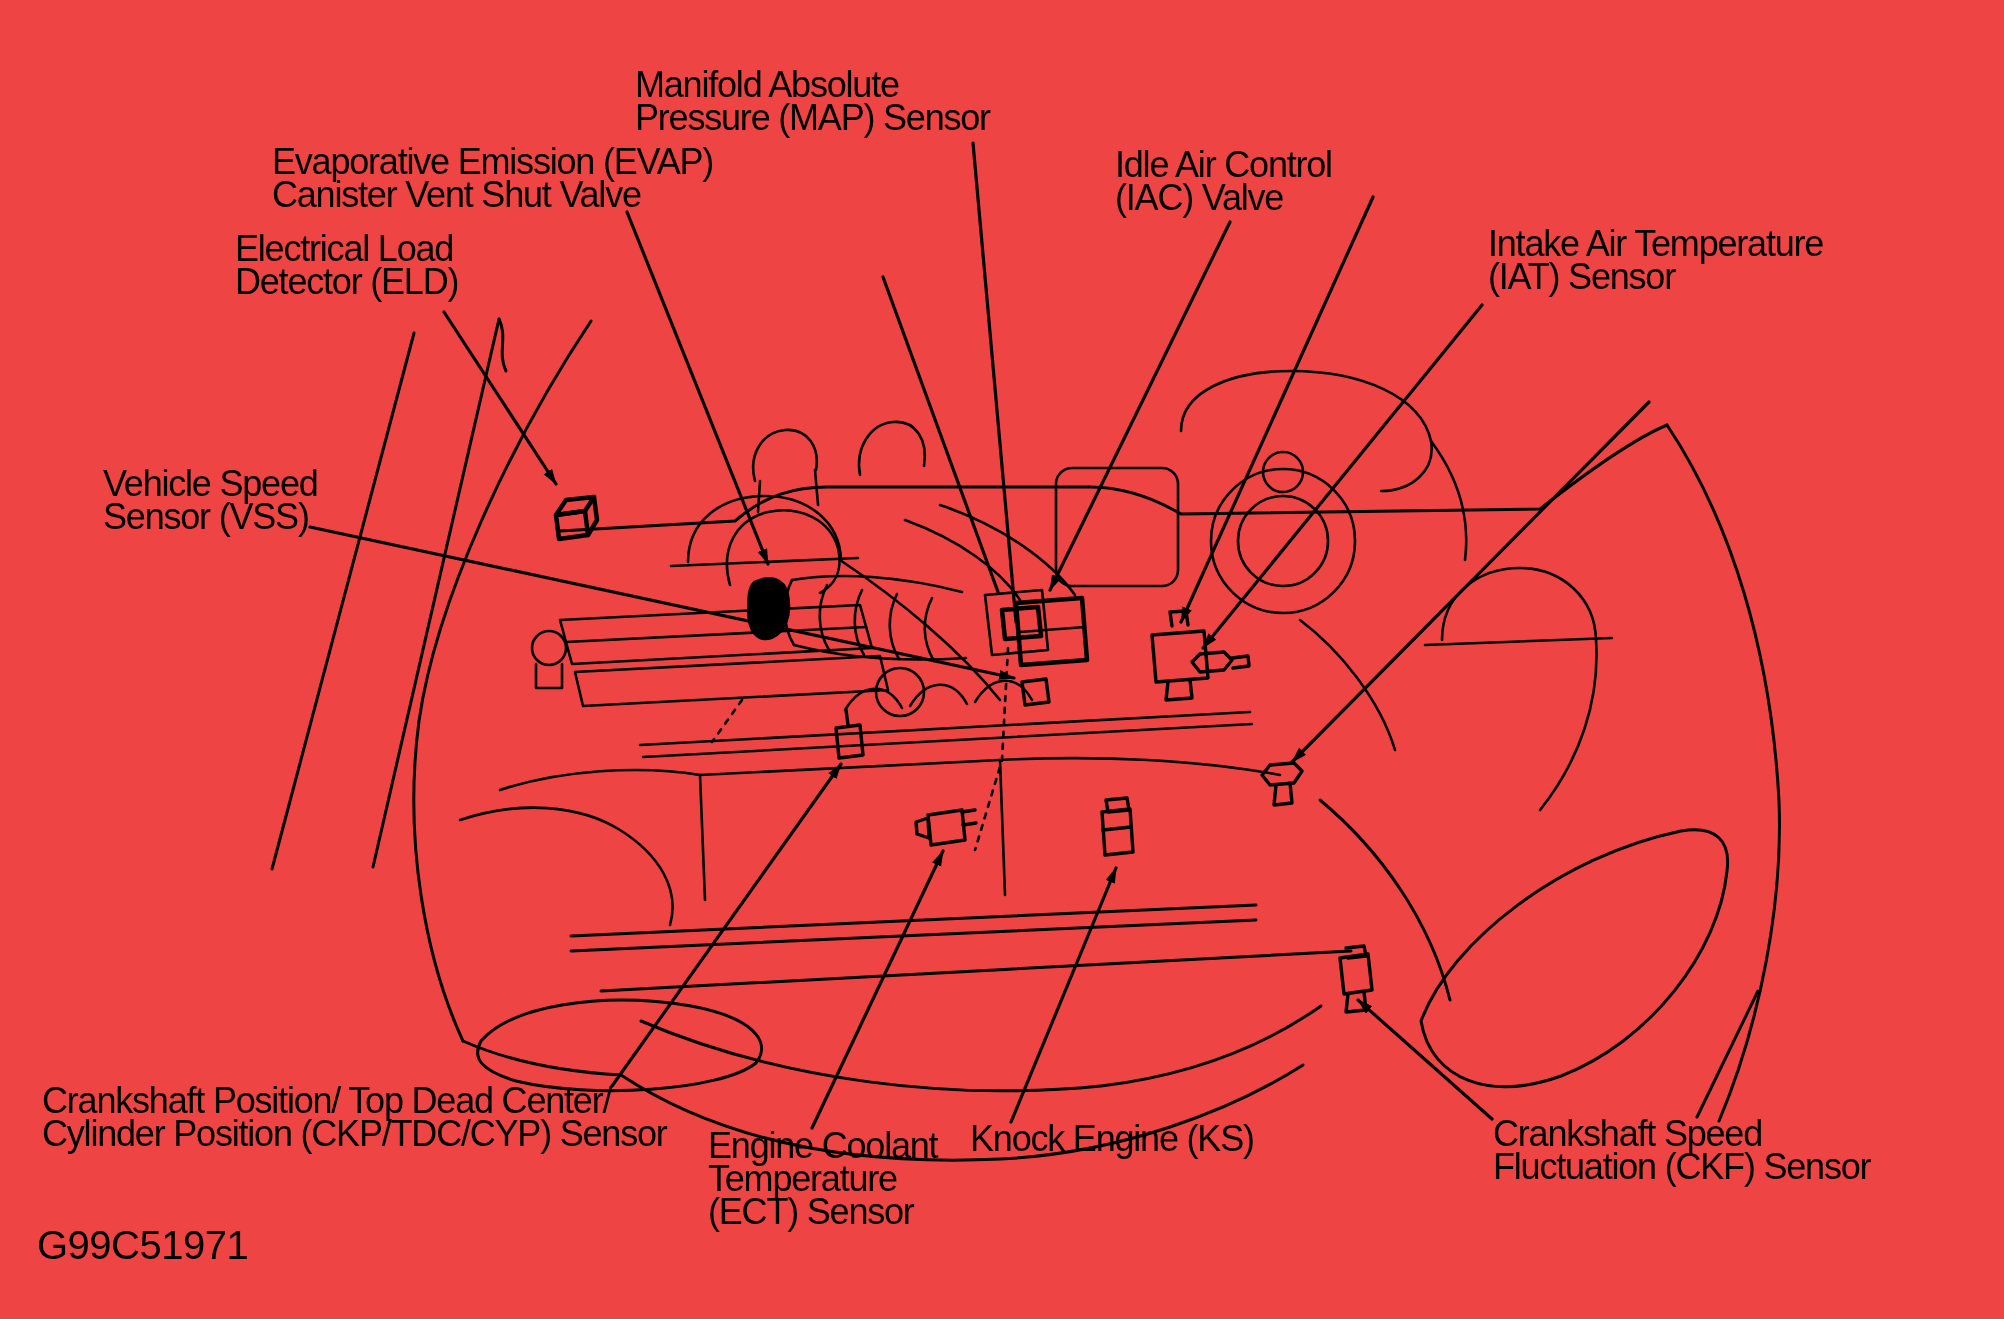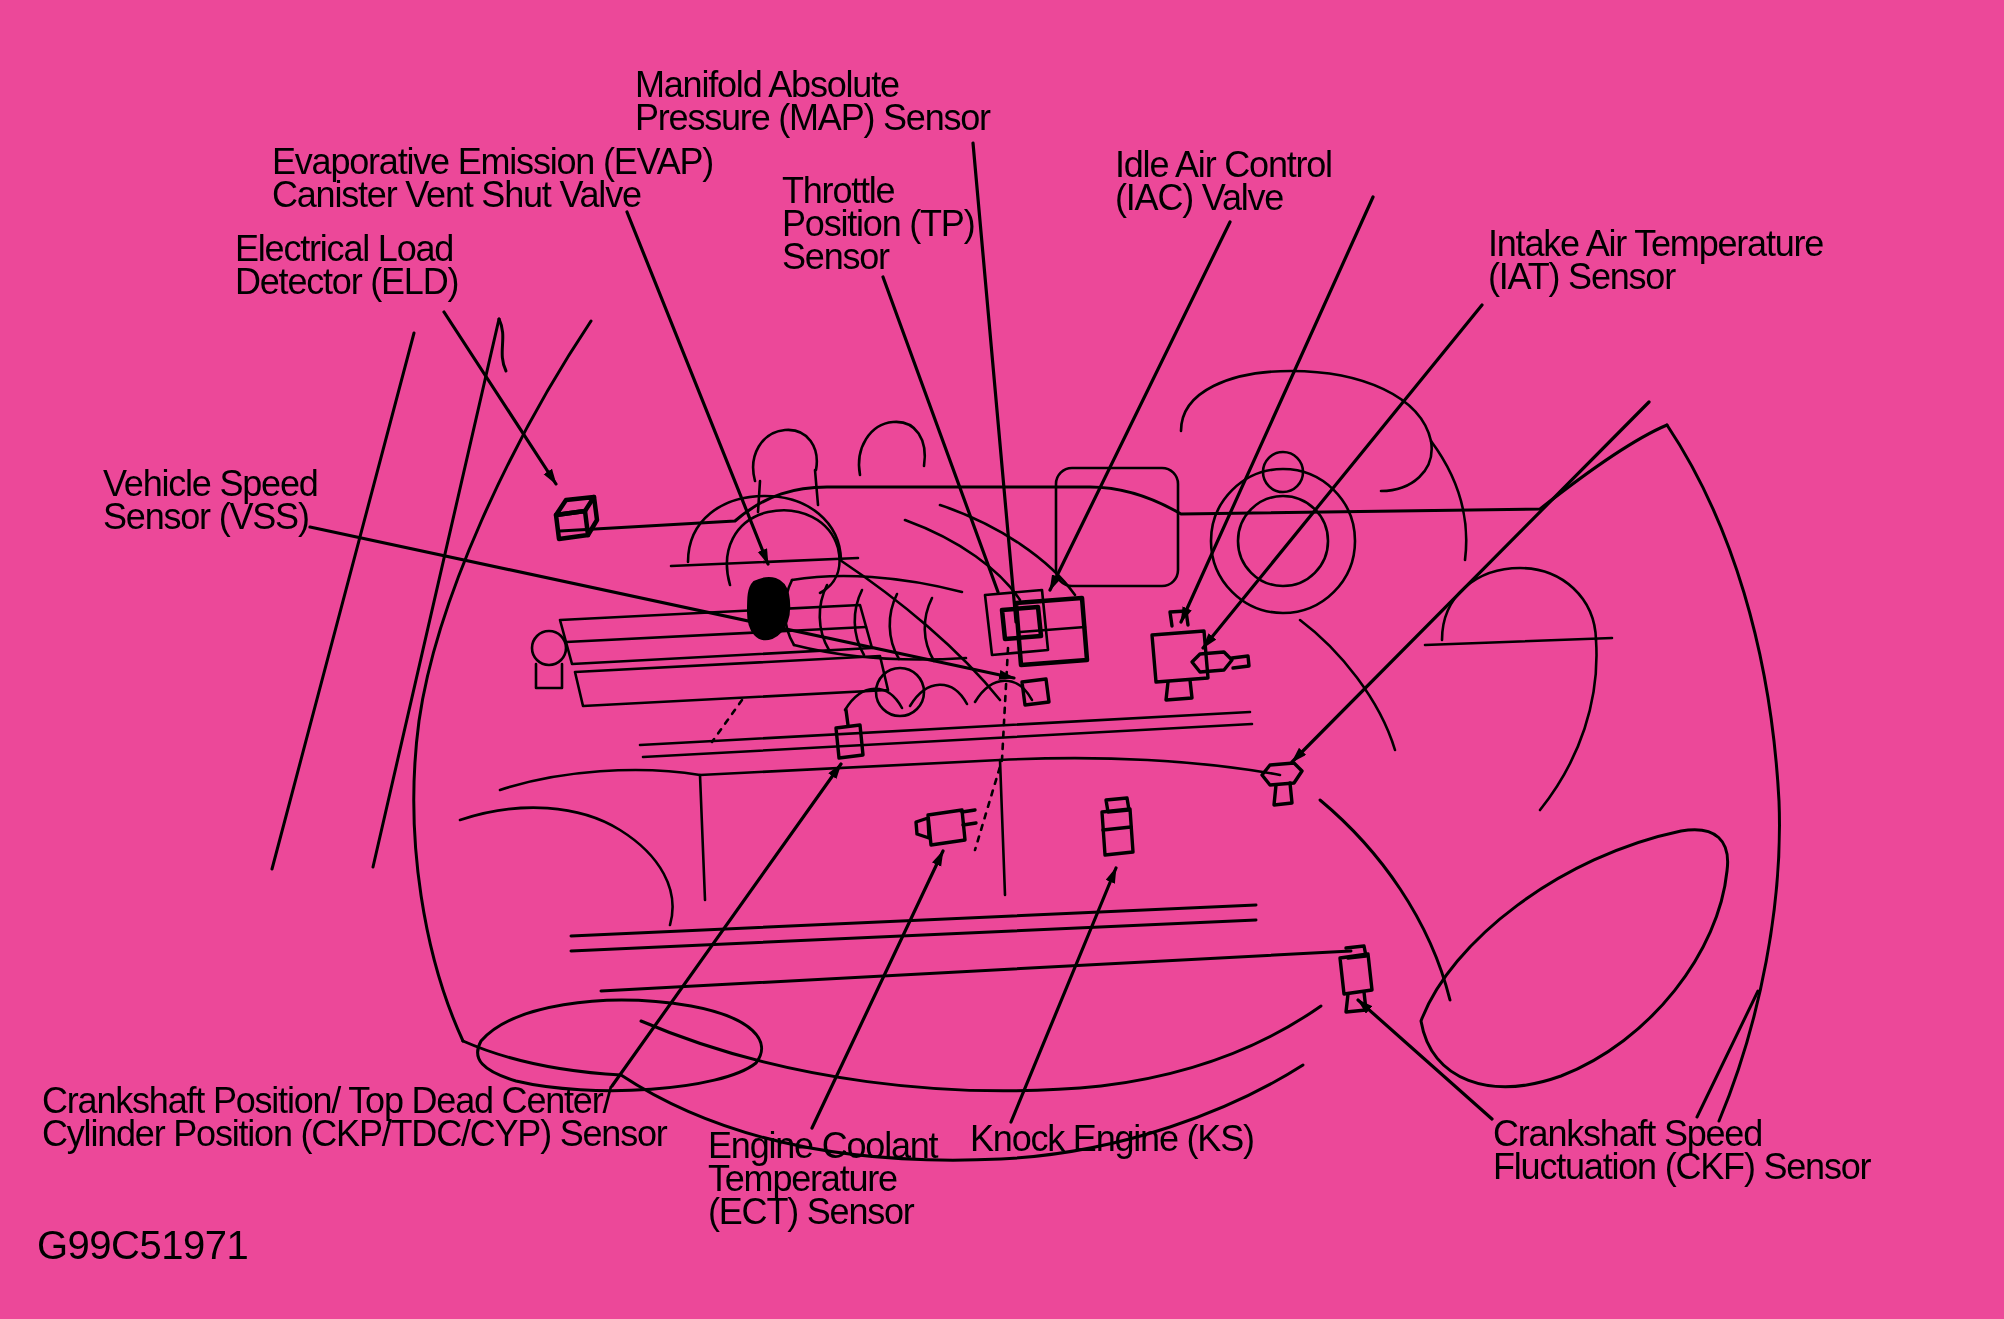--- a/index.html
+++ b/index.html
@@ -1,19 +1,19 @@
 <!DOCTYPE html>
 <html><head>
 <meta charset="utf-8">
 <style>
   html,body{margin:0;padding:0;background:#ffffff;}
   .stage{
     position:relative;
     width:2004px;height:1319px;
-    background:#ec4899;
+    background:#ef4444;
     font-family:"Liberation Sans", sans-serif;
     color:#000;
     overflow:hidden;
   }
   .art{position:absolute;left:0;top:0;width:100%;height:100%;}
   .lbl{
     position:absolute;
     font-size:36px;
     line-height:33px;
     letter-spacing:-1.2px;
@@ -185,23 +185,20 @@
       <path marker-end="url(#ah)" d="M 1492 1119 L 1358 1000"></path>
     </g>
   </svg>
 
   <div class="lbl" style="left:635px;top:68px">Manifold Absolute
 Pressure (MAP) Sensor</div>
   <div class="lbl" style="left:272px;top:145px">Evaporative Emission (EVAP)
 Canister Vent Shut Valve</div>
   <div class="lbl" style="left:235px;top:232px">Electrical Load
 Detector (ELD)</div>
-  <div class="lbl" style="left:782px;top:174px">Throttle
-Position (TP)
-Sensor</div>
   <div class="lbl" style="left:1115px;top:148px">Idle Air Control
 (IAC) Valve</div>
   <div class="lbl" style="left:1488px;top:227px">Intake Air Temperature
 (IAT) Sensor</div>
   <div class="lbl" style="left:103px;top:467px">Vehicle Speed
 Sensor (VSS)</div>
   <div class="lbl" style="left:708px;top:1129px">Engine Coolant
 Temperature
 (ECT) Sensor</div>
   <div class="lbl" style="left:42px;top:1084px">Crankshaft Position/ Top Dead Center/

